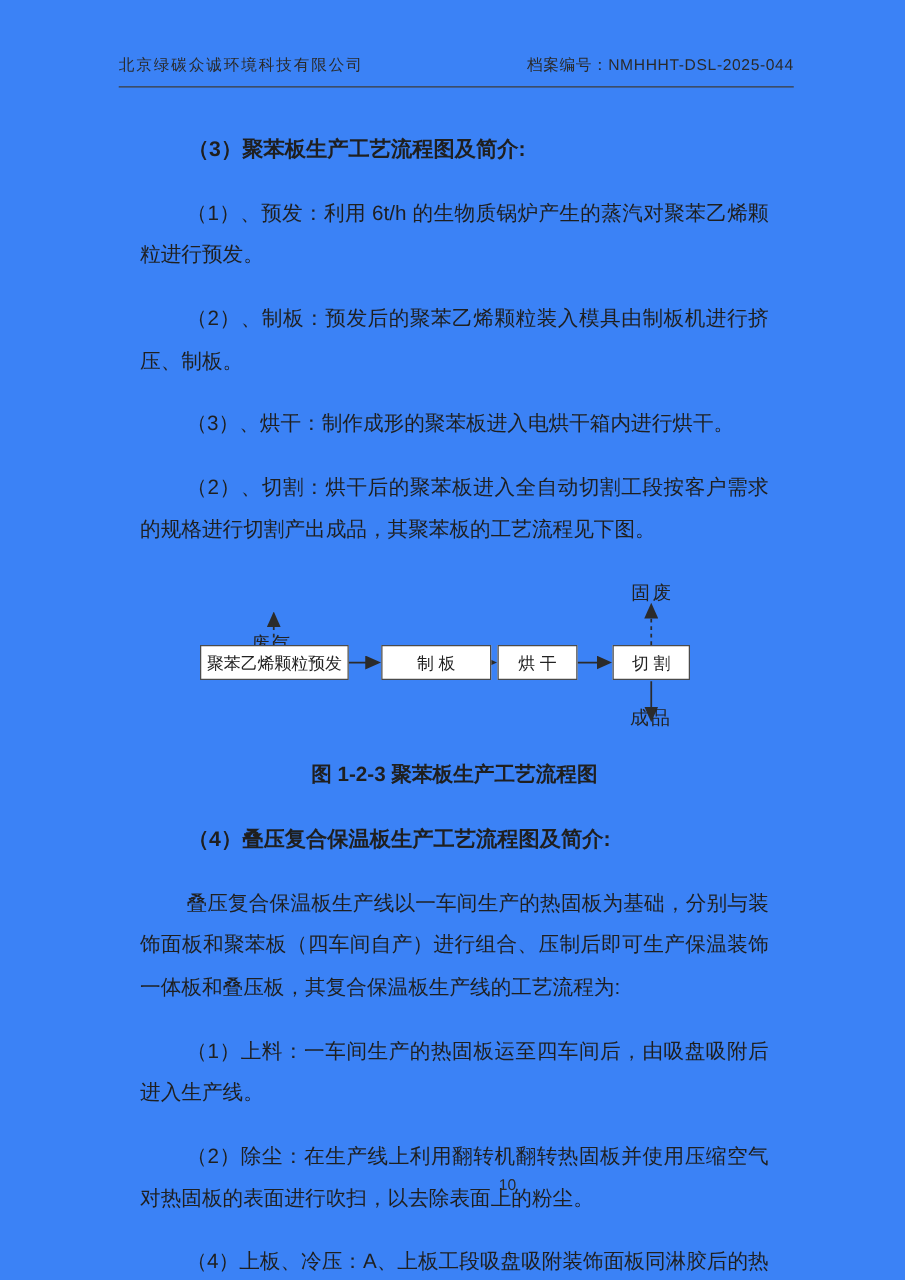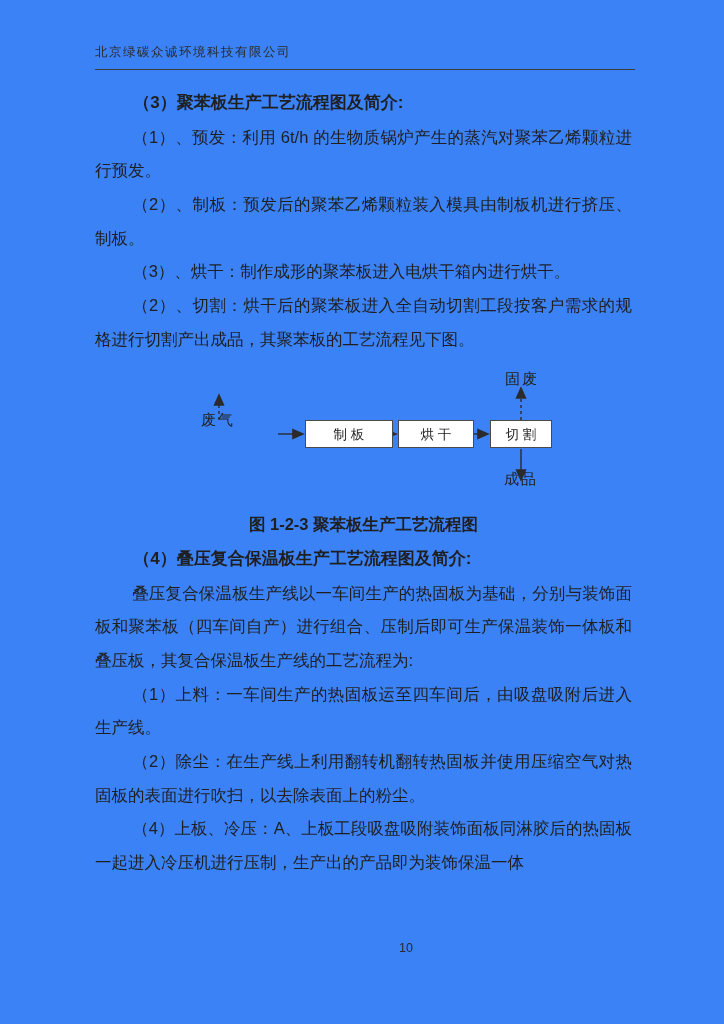--- a/index.html
+++ b/index.html
@@ -21,21 +21,21 @@
     border-bottom: 1.5px solid #3c3c3c;
     color: #2a2a2a;
   }
   .header .docnum { letter-spacing: 0.5px; }
   .content {
     position: absolute;
     top: 86px; left: 95px; width: 537px;
     font-size: 16.5px; line-height: 2.04;
     text-align: justify;
   }
-  .content p { margin: 0; text-indent: 2.25em; }
+  .content p { margin: 17px; text-indent: 2.25em; }
   p.h { font-weight: bold; font-size: 17px; }
   p.caption { text-align: center; text-indent: 0; font-weight: bold; font-size: 16.5px; margin-top: 4px; }
   .diagram { position: relative; height: 142px; margin-top: 6px; }
   .dbox {
     position: absolute;
     height: 28px; line-height: 28px;
     border: 1px solid #4a4a4a;
     text-align: center;
     font-size: 13.5px;
     color: #222;
@@ -51,20 +51,21 @@
     font-size: 12.5px; color: #2a2a2a; margin-left: 44px;
   }
 </style>
 </head>
 <body>
 
 <div class="page">
 
   <div class="header">
     <span>北京绿碳众诚环境科技有限公司</span>
+    <span class="docnum"><span>档案编号：</span><span>NMHHHT-DSL-2025-044</span></span>
   </div>
 
   <div class="content">
 
     <p class="h">（3）聚苯板生产工艺流程图及简介:</p>
     <p>（1）、预发：利用 6t/h 的生物质锅炉产生的蒸汽对聚苯乙烯颗粒进行预发。</p>
     <p>（2）、制板：预发后的聚苯乙烯颗粒装入模具由制板机进行挤压、制板。</p>
     <p>（3）、烘干：制作成形的聚苯板进入电烘干箱内进行烘干。</p>
     <p>（2）、切割：烘干后的聚苯板进入全自动切割工段按客户需求的规格进行切割产出成品，其聚苯板的工艺流程见下图。</p>
 
@@ -81,22 +82,23 @@
         <line x1="426" y1="58" x2="426" y2="27" stroke="#2b2b2b" stroke-width="1.4" stroke-dasharray="3,3" marker-end="url(#ah)"></line>
 
         <line x1="183" y1="72" x2="207" y2="72" stroke="#2b2b2b" stroke-width="1.4" marker-end="url(#ah)"></line>
         <line x1="274" y1="72" x2="300" y2="72" stroke="#2b2b2b" stroke-width="1.4" marker-end="url(#ah)"></line>
         <line x1="367" y1="72" x2="392" y2="72" stroke="#2b2b2b" stroke-width="1.4" marker-end="url(#ah)"></line>
 
         <line x1="426" y1="87" x2="426" y2="117" stroke="#2b2b2b" stroke-width="1.4" marker-end="url(#ah)"></line>
       </svg>
       <span class="dlabel" style="left:106px; top:10px;margin-top:33px;">废气</span>
       <span class="dlabel" style="left:410px; top:2px;">固废</span>
+      <div class="dbox" style="left:65px;  top:58px; width:119px;">聚苯乙烯颗粒预发</div>
       <div class="dbox" style="left:210px; top:58px; width:88px;">制 板</div>
-      <div class="dbox" style="left:303px; top:58px; width:76px;">烘 干</div>
+      <div class="dbox" style="left:303px; top:58px; width:64px;">烘 干</div>
       <div class="dbox" style="left:395px; top:58px; width:62px;">切 割</div>
       <span class="dlabel" style="left:409px; top:102px;">成品</span>
     </div>
 
     <p class="caption">图 1-2-3 聚苯板生产工艺流程图</p>
 
     <p class="h">（4）叠压复合保温板生产工艺流程图及简介:</p>
     <p>叠压复合保温板生产线以一车间生产的热固板为基础，分别与装饰面板和聚苯板（四车间自产）进行组合、压制后即可生产保温装饰一体板和叠压板，其复合保温板生产线的工艺流程为:</p>
     <p>（1）上料：一车间生产的热固板运至四车间后，由吸盘吸附后进入生产线。</p>
     <p>（2）除尘：在生产线上利用翻转机翻转热固板并使用压缩空气对热固板的表面进行吹扫，以去除表面上的粉尘。</p>

